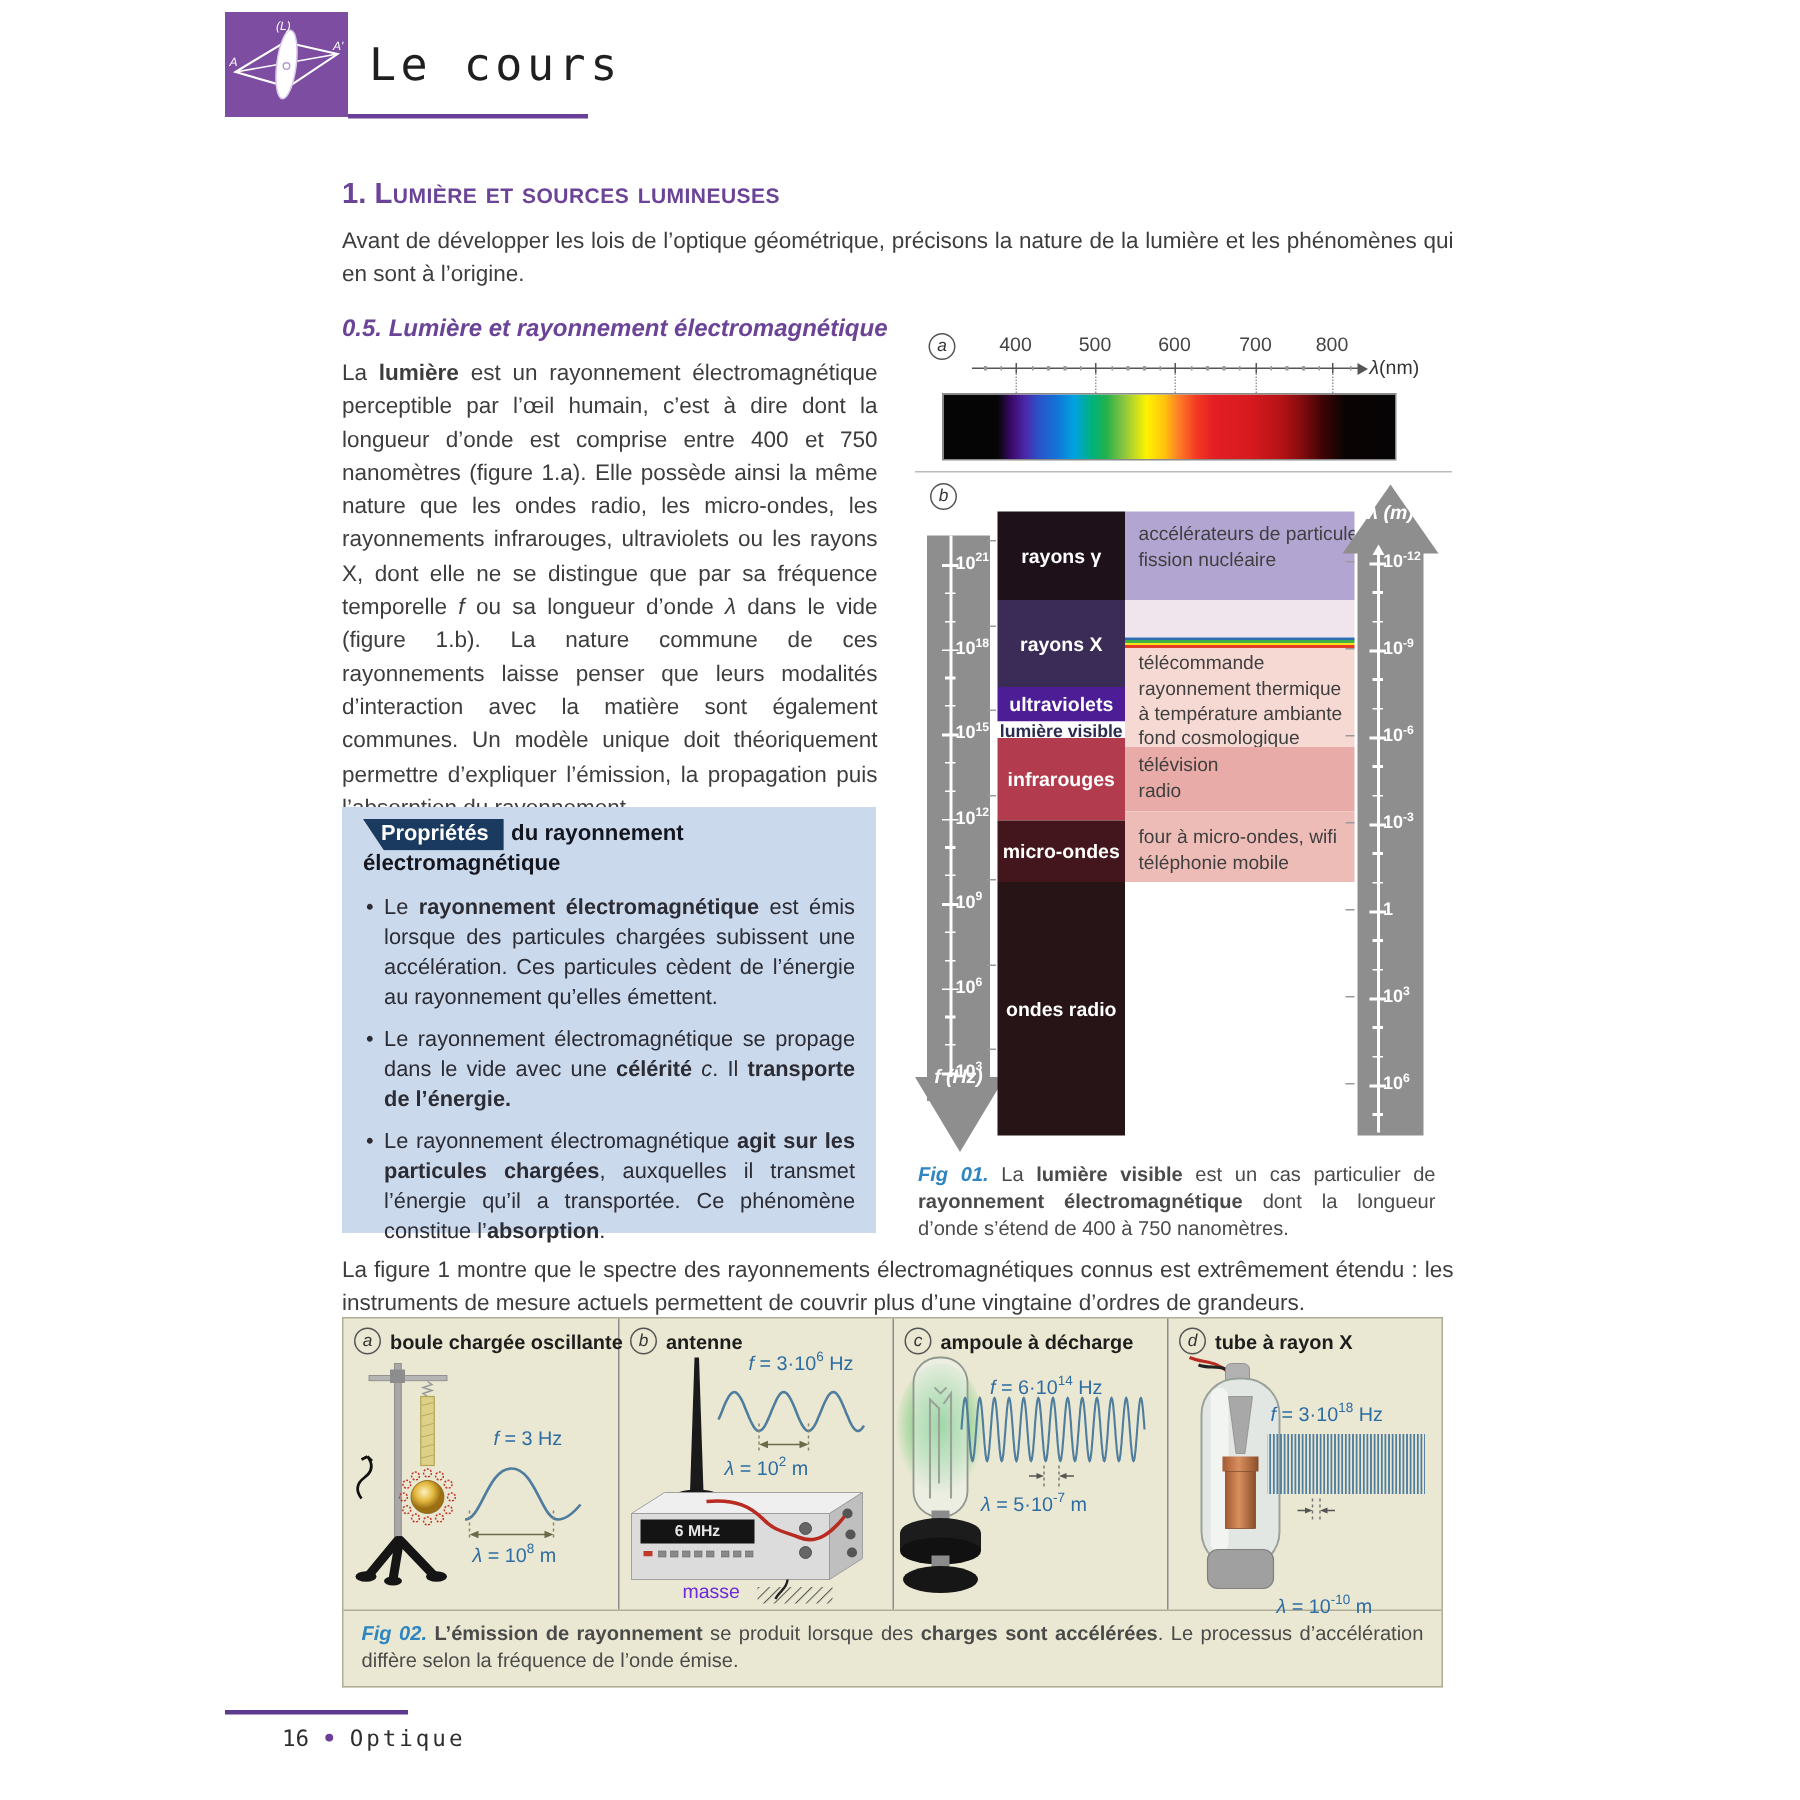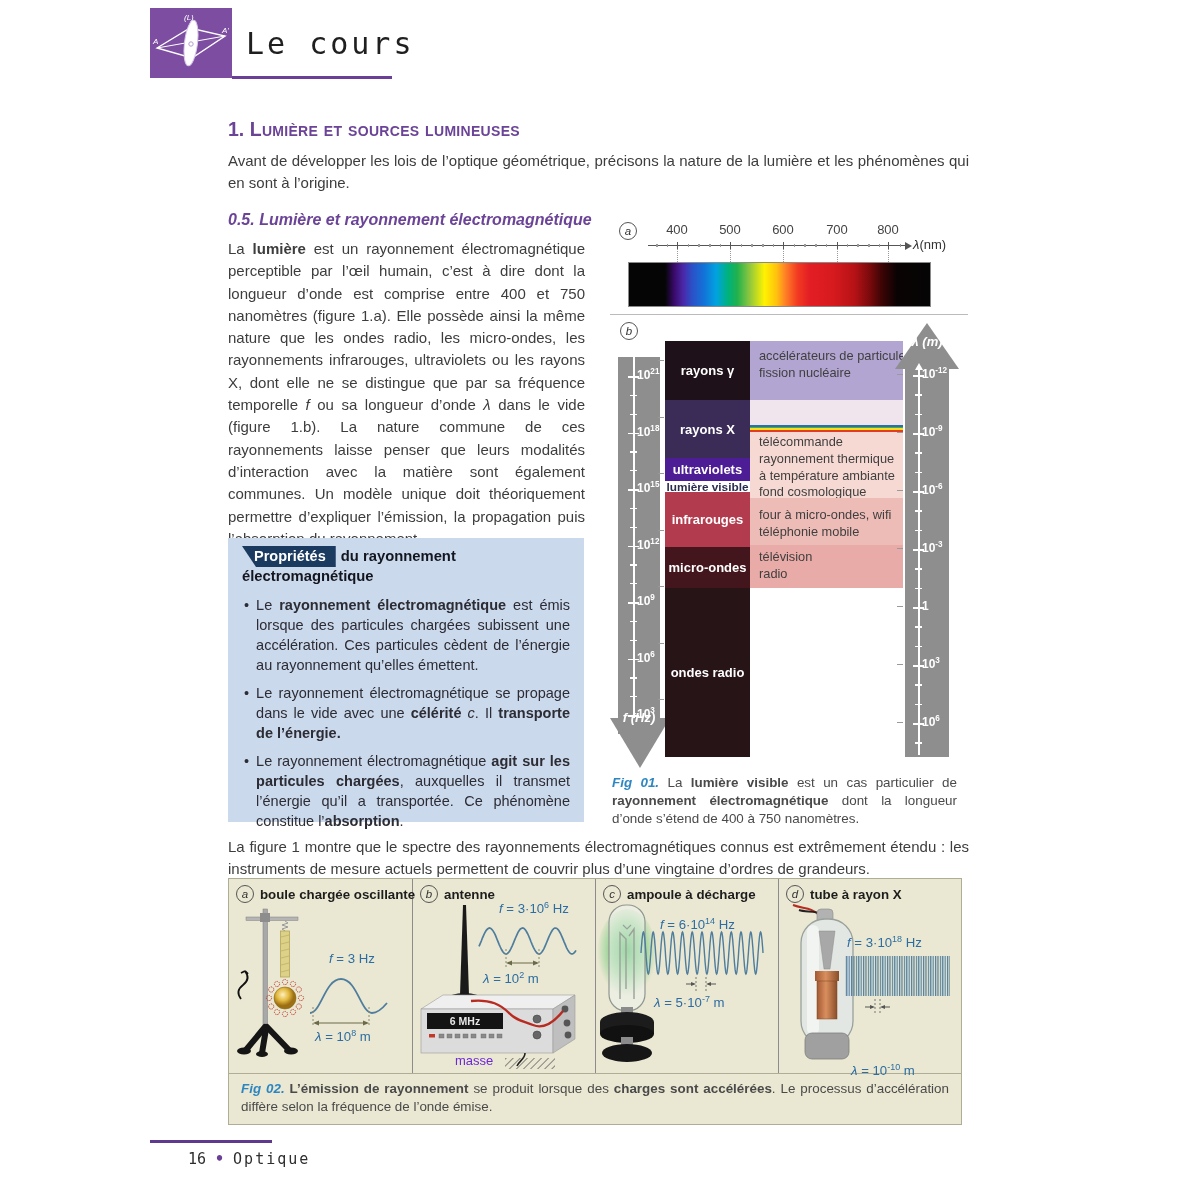--- a/index.html
+++ b/index.html
@@ -231,27 +231,27 @@
         <div class="seg-line">fission nucléaire</div>
       </div>
       <div class="seg" style="height: 25px; background: rgb(241, 229, 237);"></div>
       <div class="seg rainbow" style="height: 7px;"></div>
       <div class="seg" style="height: 66px; background: rgb(247, 217, 211); padding-top: 2px;">
         <div class="seg-line">télécommande</div>
         <div class="seg-line">rayonnement thermique</div>
         <div class="seg-line">à température ambiante</div>
         <div class="seg-line">fond cosmologique</div>
       </div>
+      <div class="seg" style="height: 43px; background: rgb(233, 171, 167); padding-top: 4px;">
+        <div class="seg-line">télévision</div>
+        <div class="seg-line">radio</div>
+      </div>
       <div class="seg" style="height: 47px; background: rgb(238, 188, 183); padding-top: 9px;">
         <div class="seg-line">four à micro-ondes, wifi</div>
         <div class="seg-line">téléphonie mobile</div>
-      </div>
-      <div class="seg" style="height: 43px; background: rgb(233, 171, 167); padding-top: 4px;">
-        <div class="seg-line">télévision</div>
-        <div class="seg-line">radio</div>
       </div>
     </div>
 
   <div class="abs head-up" style="left:285px;top:1px;"></div>
   <div class="abs gray-bar" style="left:295px;top:46px;width:44px;height:389px;" id="lam-bar">
       <div class="abs whiteline" style="left: 13px; top: 2px; height: 385px;"></div>
       <div class="abs" style="left: 9.8px; width: 0px; height: 0px; border-left: 4px solid transparent; border-right: 4px solid transparent; border-bottom: 7px solid rgb(255, 255, 255); top: -5px;"></div>
       <div class="abs wtick" style="left: 8px; width: 11px; top: 7px;"></div>
       <div class="abs wlabel" style="left: 17px; top: -1px;"><span>10</span><sup>-12</sup></div>
       <div class="abs wtick" style="left: 8px; width: 11px; top: 65px;"></div>

